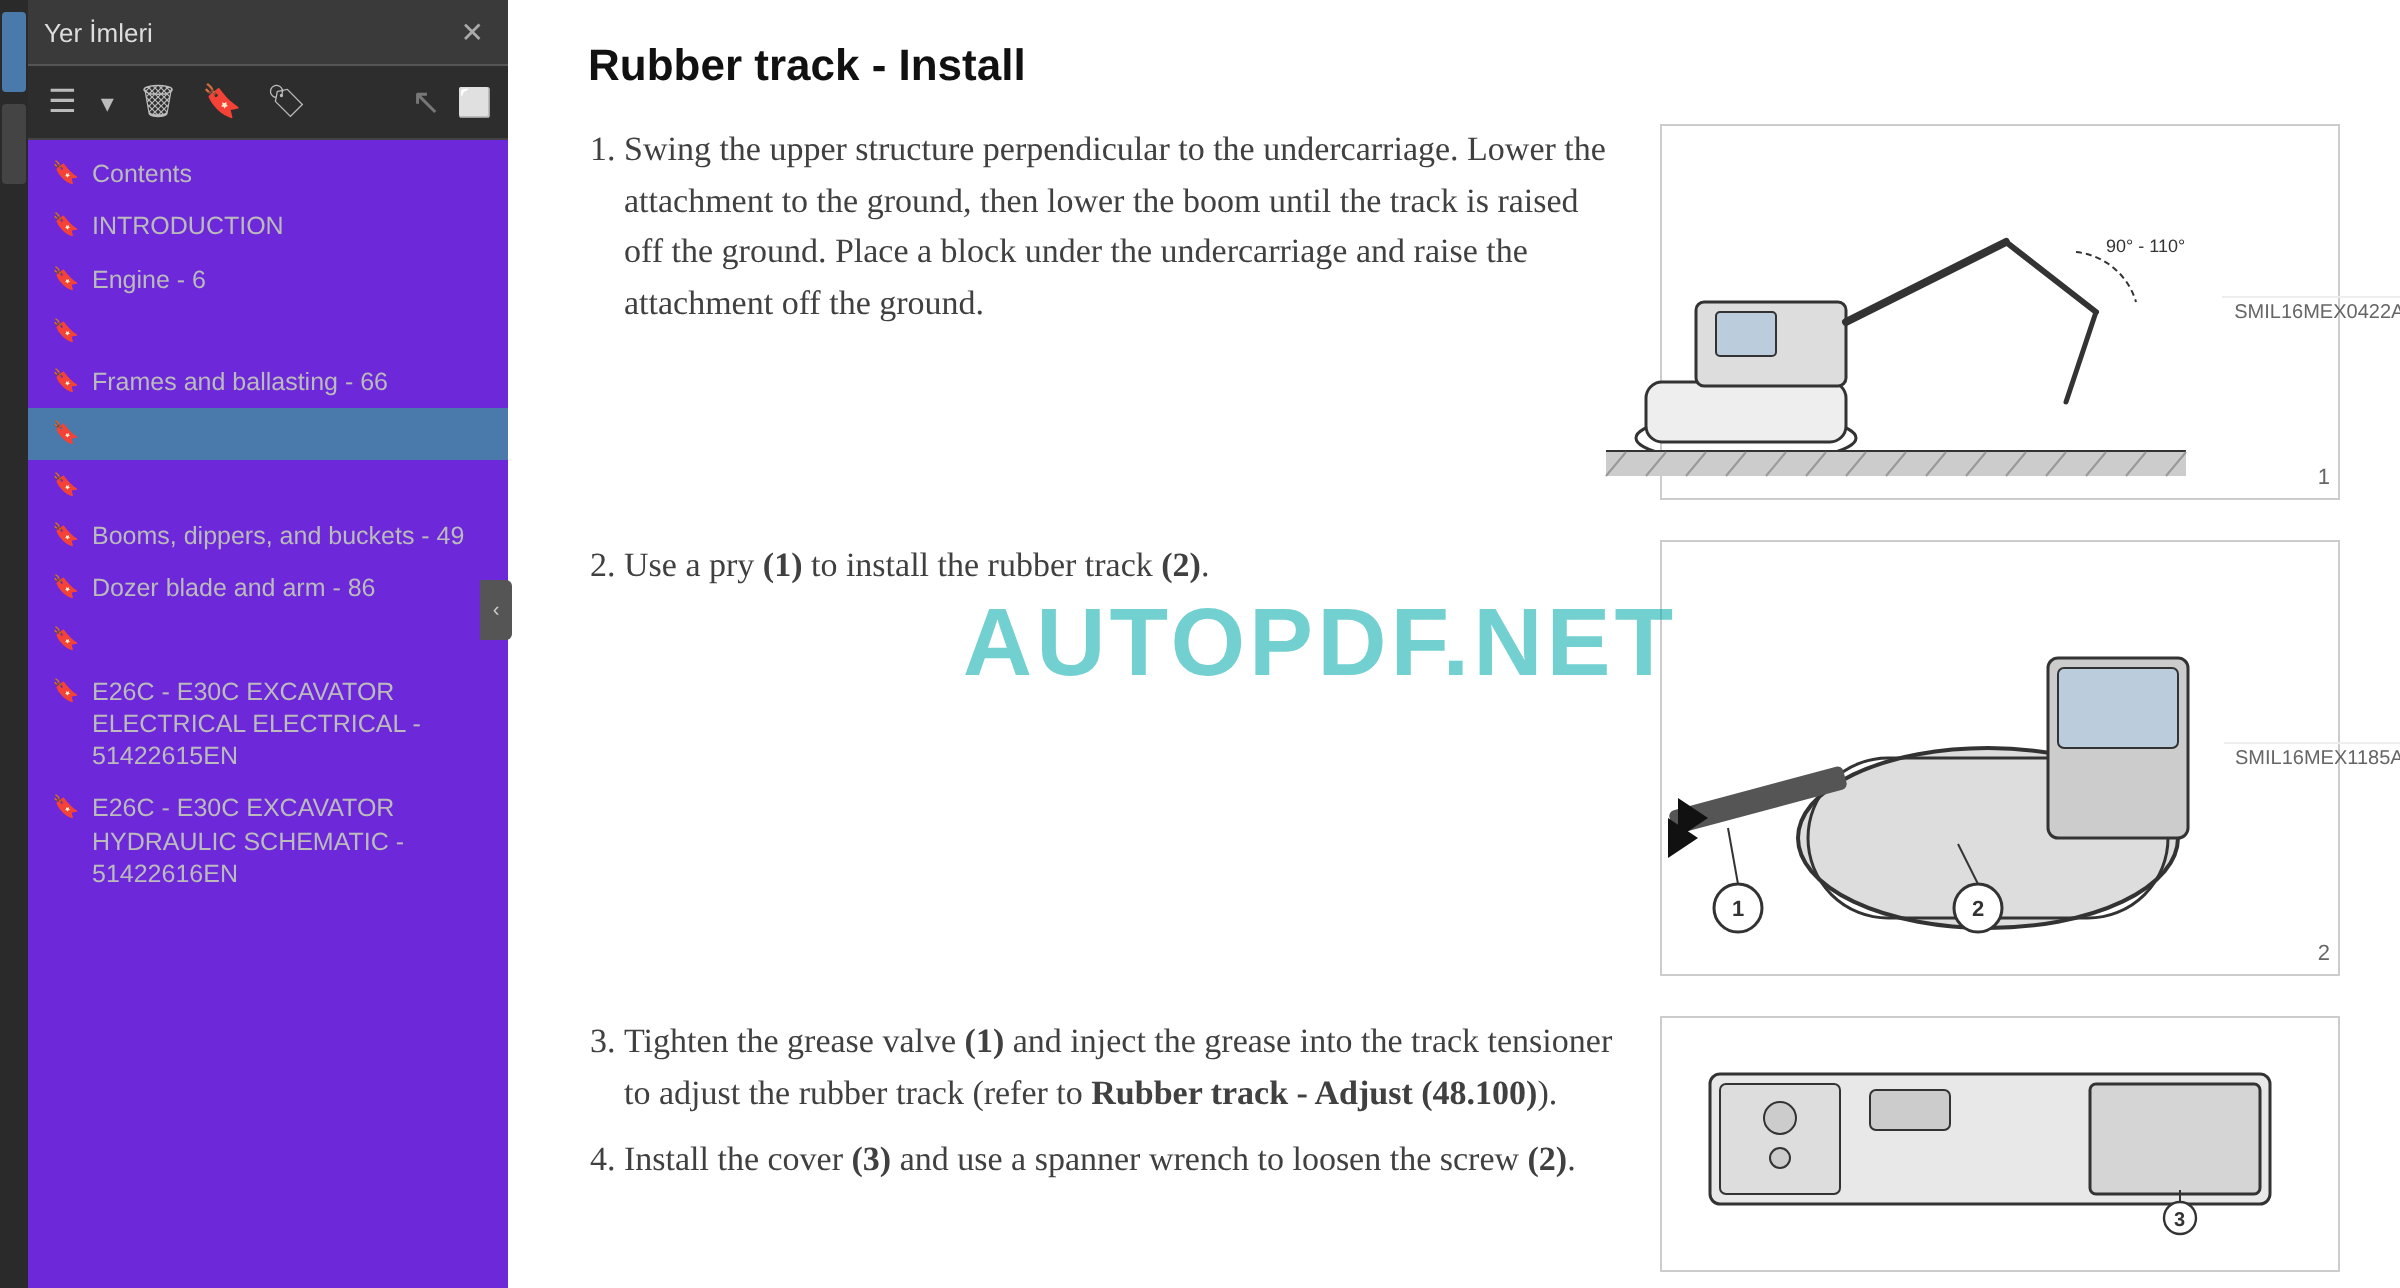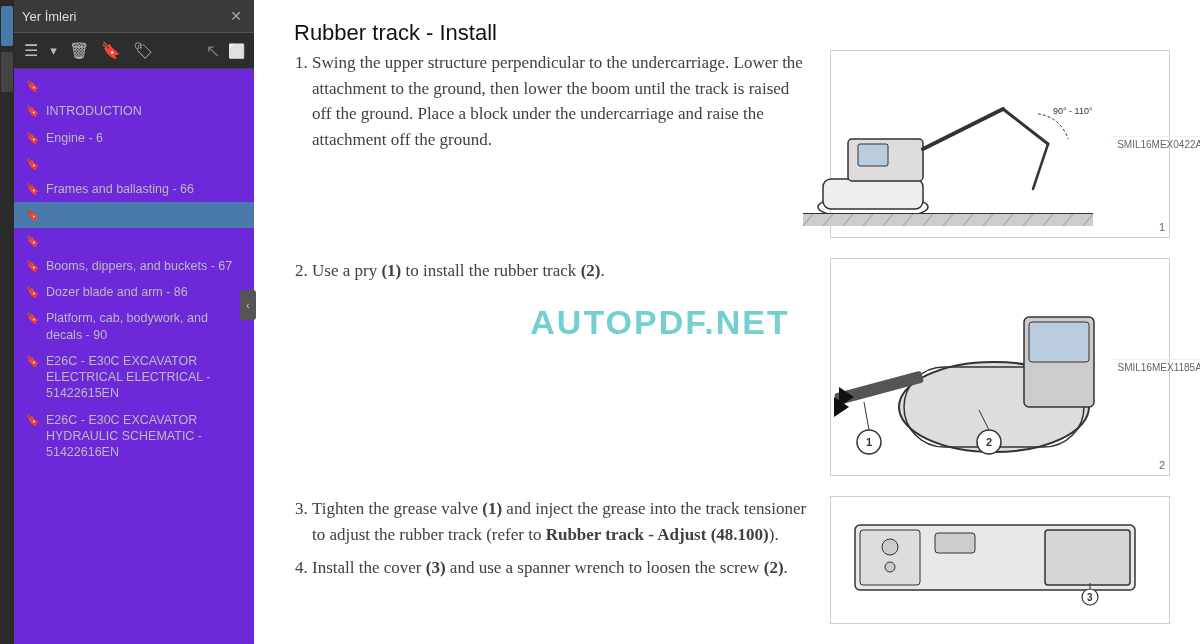--- a/index.html
+++ b/index.html
@@ -120,22 +120,22 @@
       flex: 1;
       height: 644px;
       overflow-y: auto;
       padding: 20px 30px 20px 40px;
       position: relative;
       background: #fff;
     }
 
     h1.doc-title {
       font-size: 22px;
-      font-weight: normal;
-      margin-bottom: 4px;
+      font-weight: bold;
+      margin-bottom: 16px;
       color: #111;
       border-bottom: none;
     }
 
     .section-block {
       display: flex;
       gap: 20px;
       margin-bottom: 20px;
     }
     .section-text {
@@ -201,21 +201,21 @@
       width: 310px;
       height: 110px;
     }
 
     
     .watermark {
       position: fixed;
       top: 50%;
       left: 55%;
       transform: translate(-50%, -50%);
-      font-size: 34px;
+      font-size: 48px;
       font-weight: bold;
       color: #00aaaa;
       opacity: 0.55;
       pointer-events: none;
       z-index: 100;
       white-space: nowrap;
       letter-spacing: 2px;
     }
 
     
@@ -245,20 +245,21 @@
     <span class="toolbar-icon">🔖</span>
     <span class="toolbar-icon">🏷</span>
 
     <span style="margin-left:auto; color:#777; font-size:18px;">↖</span>
     <span style="color:#555; font-size:14px;">⬜</span>
   </div>
   <div id="sidebar-nav">
 
   <div class="nav-item">
         <span class="bookmark-icon">🔖</span>
+        <span class="item-text">Contents</span>
       </div>
       <div class="nav-item">
         <span class="bookmark-icon">🔖</span>
         <span class="item-text">INTRODUCTION</span>
       </div>
       <div class="nav-item">
         <span class="bookmark-icon">🔖</span>
         <span class="item-text">Engine - 6</span>
       </div>
       <div class="nav-item">
@@ -269,29 +270,28 @@
         <span class="item-text">Frames and ballasting - 66</span>
       </div>
       <div class="nav-item active">
         <span class="bookmark-icon">🔖</span>
       </div>
       <div class="nav-item">
         <span class="bookmark-icon">🔖</span>
       </div>
       <div class="nav-item">
         <span class="bookmark-icon">🔖</span>
-        <span class="item-text">Booms, dippers, and buckets - 67</span>
+        <span class="item-text">Booms, dippers, and buckets - 49</span>
       </div>
       <div class="nav-item">
         <span class="bookmark-icon">🔖</span>
         <span class="item-text">Dozer blade and arm - 86</span>
       </div>
       <div class="nav-item">
         <span class="bookmark-icon">🔖</span>
-        <span class="item-text">Platform, cab, bodywork, and decals - 90</span>
       </div>
       <div class="nav-item">
         <span class="bookmark-icon">🔖</span>
         <span class="item-text">E26C - E30C EXCAVATOR ELECTRICAL ELECTRICAL - 51422615EN</span>
       </div>
       <div class="nav-item">
         <span class="bookmark-icon">🔖</span>
         <span class="item-text">E26C - E30C EXCAVATOR HYDRAULIC SCHEMATIC - 51422616EN</span>
       </div>
     </div>

